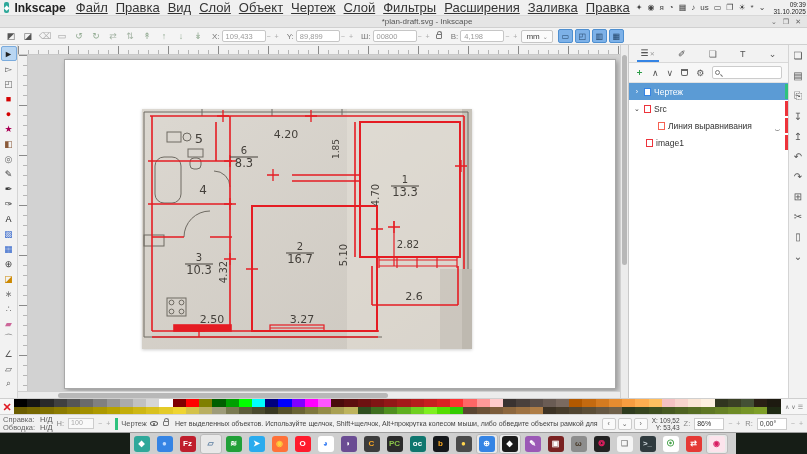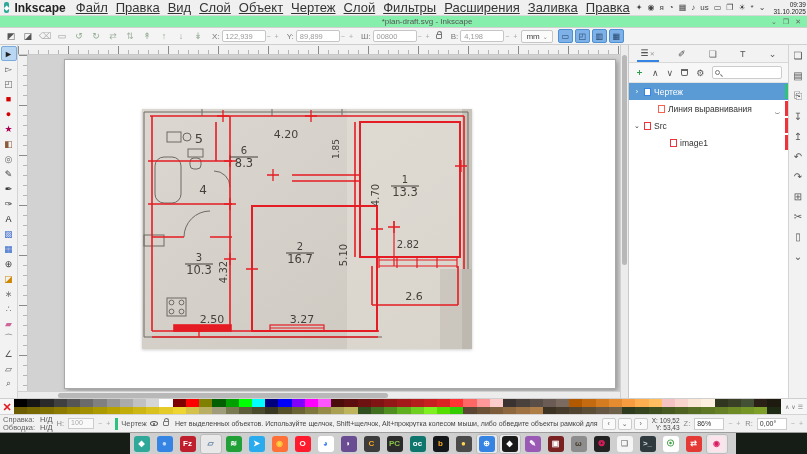--- a/index.html
+++ b/index.html
@@ -10,21 +10,21 @@
   
   .topbar { position:absolute; left:0; top:0; width:807px; height:16px; background:#f0f0f0; border-bottom:1px solid #d8d8d8; display:flex; align-items:center; padding:0 4px; gap:2px; }
   .logo { width:11px; height:11px; background:#2fa89a; color:#fff; border-radius:2px; font-size:7px; display:inline-flex; align-items:center; justify-content:center; margin-right:3px; }
   .appname { font-weight:bold; font-size:12px; margin-right:4px; color:#222; }
   .menu-item { padding:1px 4px; font-size:13px; color:#333; cursor:default;text-decoration:underline; }
   .tray { margin-left:auto; display:flex; align-items:center; gap:5px; color:#555; }
   .tray-ic { font-size:8px; color:#444; }
   .clock { text-align:right; font-size:6.5px; line-height:7px; color:#222; margin-left:3px; }
 
   
-  .titlebar { position:absolute; left:0; top:16px; width:807px; height:12px; background:#86efac; border-bottom:1px solid #d0d0d0; display:flex; align-items:center;padding-left:23px; }
+  .titlebar { position:absolute; left:0; top:16px; width:807px; height:12px; background:#e5e5e5; border-bottom:1px solid #d0d0d0; display:flex; align-items:center;padding-left:23px; }
   .titlebar .title { flex:1; text-align:center; font-size:8px; color:#555; }
   .win-controls { display:flex; gap:6px; padding-right:6px; }
   .win-controls span { font-size:7px; color:#666; }
 
   
   .ctrlbar { position:absolute; left:0; top:28px; width:807px; height:17px; background:#f4f4f4; border-bottom:1px solid #cfcfcf; display:flex; align-items:center; padding:0 4px; gap:3px; }
   .cicon { width:14px; text-align:center; font-size:9px; }
   .fgroup { display:flex; align-items:center; gap:1px; margin-left:4px; }
   .flabel { font-size:8px; color:#777; margin-right:1px; }
   .fbox { width:44px; height:12px; background:#fff; border:1px solid #c6c6c6; border-radius:2px; font-size:7.5px; color:#9a9a9a; padding:1px 3px; overflow:hidden; }
@@ -171,21 +171,21 @@
         <span class="cicon" style="color: rgb(143, 169, 143);">↻</span>
         <span class="cicon" style="color: rgb(163, 179, 163);">⇄</span>
         <span class="cicon" style="color: rgb(163, 179, 163);">⇅</span>
         <span class="cicon" style="color: rgb(150, 173, 150);">↟</span>
         <span class="cicon" style="color: rgb(150, 173, 150);">↑</span>
         <span class="cicon" style="color: rgb(150, 173, 150);">↓</span>
         <span class="cicon" style="color: rgb(150, 173, 150);">↡</span>
       </span>
     <span class="fgroup">
       <span class="flabel">X:</span>
-      <span class="fbox">122,939</span>
+      <span class="fbox">109,433</span>
       <span class="stp"><span>−</span> <span>+</span></span>
     </span>
     <span class="fgroup">
       <span class="flabel">Y:</span>
       <span class="fbox">89,899</span>
       <span class="stp"><span>−</span> <span>+</span></span>
     </span>
     <span class="fgroup">
       <span class="flabel">Ш:</span>
       <span class="fbox">00800</span>
@@ -360,34 +360,34 @@
           <span class="mi-search"></span>
         </span>
     </div>
     <div id="dock-tree">
         <div class="tree-row selected" style="padding-left: 4px;">
           <span class="tr-exp">›</span>
           <span class="tr-swatch" style="border-color: rgb(53, 132, 228);"></span>
           <span>Чертеж</span>
           <span class="ind" style="background: rgb(46, 194, 126);"></span>
         </div>
+        <div class="tree-row" style="padding-left: 4px;">
+          <span class="tr-exp">⌄</span>
+          <span class="tr-swatch" style="border-color: rgb(237, 51, 59);"></span>
+          <span>Src</span>
+          <span class="ind" style="background: rgb(237, 51, 59);"></span>
+        </div>
         <div class="tree-row" style="padding-left: 18px;">
           <span class="tr-exp"></span>
           <span class="tr-swatch" style="border-color: rgb(246, 97, 81);"></span>
           <span>Линия выравнивания</span>
           <span style="margin-left: auto; margin-right: 6px;">‿</span>
           <span class="ind" style="background: rgb(237, 51, 59);"></span>
         </div>
-        <div class="tree-row" style="padding-left: 4px;">
-          <span class="tr-exp">⌄</span>
-          <span class="tr-swatch" style="border-color: rgb(237, 51, 59);"></span>
-          <span>Src</span>
-          <span class="ind" style="background: rgb(237, 51, 59);"></span>
-        </div>
-        <div class="tree-row" style="padding-left: 30px;">
+        <div class="tree-row" style="padding-left: 6px;">
           <span class="tr-exp"></span>
           <span class="tr-swatch" style="border-color: rgb(237, 51, 59);"></span>
           <span>image1</span>
           <span class="ind" style="background: rgb(237, 51, 59);"></span>
         </div>
       </div>
   </div>
 
   <div class="cmdbar" id="cmdbar">
       <span class="cmd">❏</span>

